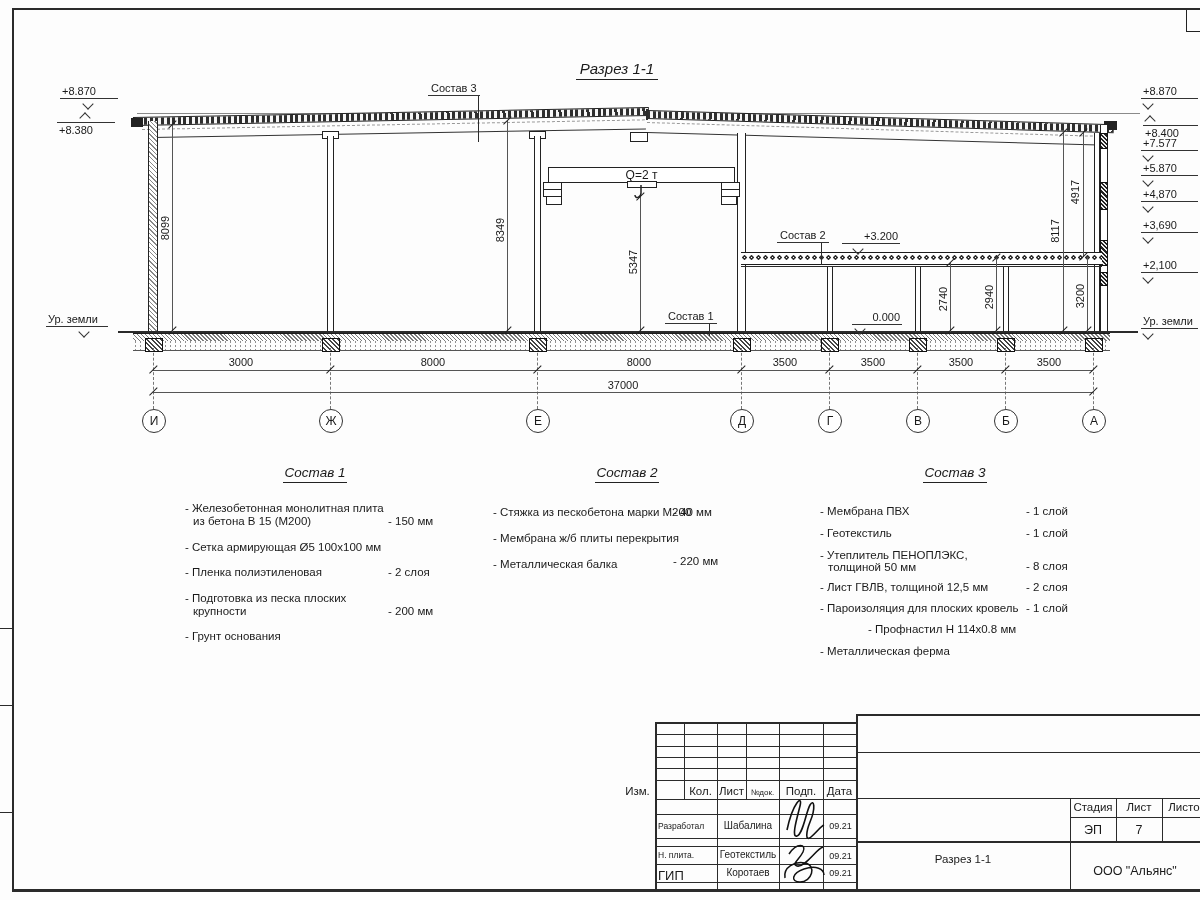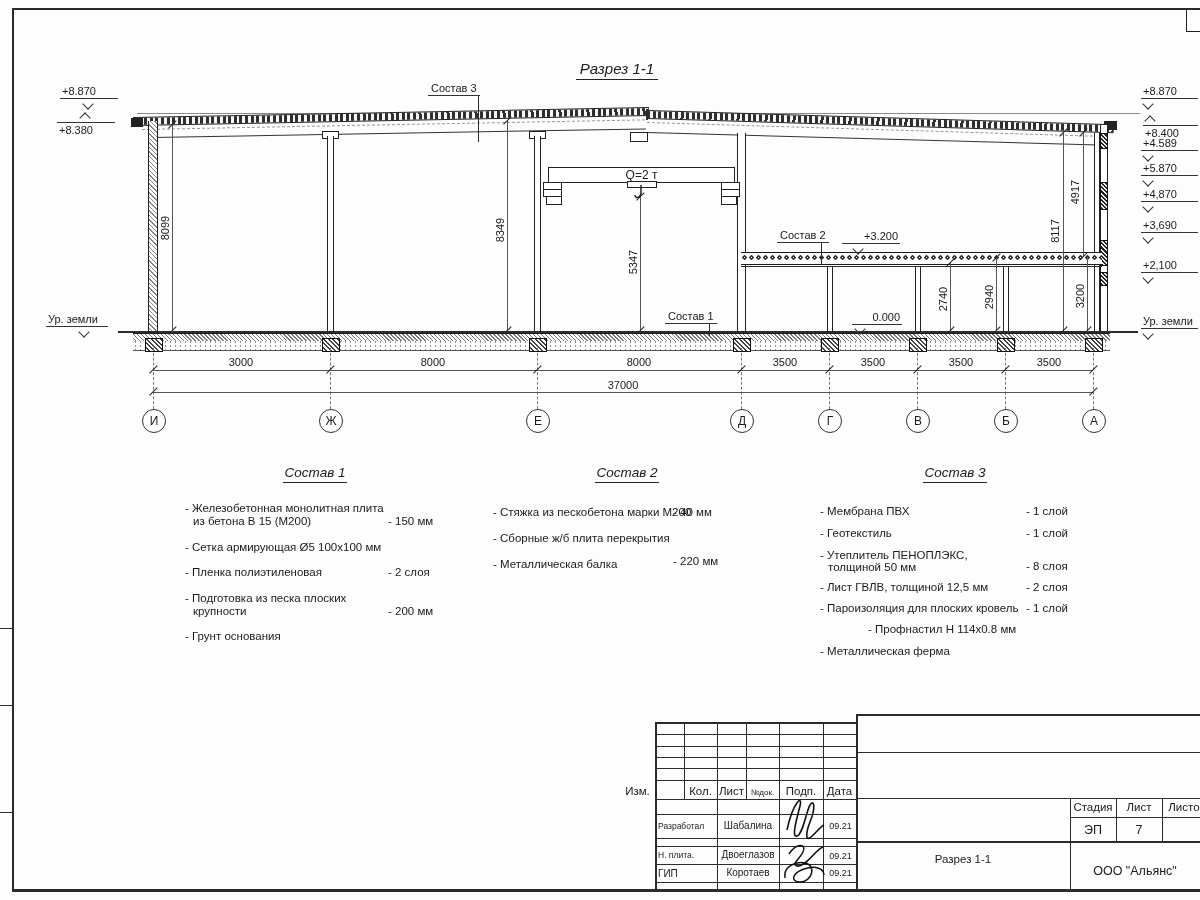--- a/index.html
+++ b/index.html
@@ -136,21 +136,21 @@
 
   <div class="elev" style="left:1141px;top:85px;width:57px">
     <div class="lbl">+8.870</div>
     <div class="arr-dn" style="left:3px;top:15px"></div>
   </div>
   <div class="elev inv" style="left:1143px;top:125px;width:55px">
     <div class="arr-up" style="left:3px;top:-8px"></div>
     <div class="lbl">+8.400</div>
   </div>
   <div class="elev" style="left:1141px;top:137px;width:57px">
-    <div class="lbl">+4.589</div>
+    <div class="lbl">+7.577</div>
     <div class="arr-dn" style="left:3px;top:15px"></div>
   </div>
   <div class="elev" style="left:1141px;top:162px;width:57px">
     <div class="lbl">+5.870</div>
     <div class="arr-dn" style="left:3px;top:15px"></div>
   </div>
   <div class="elev" style="left:1141px;top:188px;width:57px">
     <div class="lbl">+4,870</div>
     <div class="arr-dn" style="left:3px;top:15px"></div>
   </div>
@@ -270,21 +270,21 @@
   <div class="li" style="left:185px;top:566px">- Пленка полиэтиленовая</div>
   <div class="li" style="left:388px;top:566px">-  2 слоя</div>
   <div class="li" style="left:185px;top:592px">- Подготовка из песка плоских</div>
   <div class="li" style="left:193px;top:605px">крупности</div>
   <div class="li" style="left:388px;top:605px">- 200 мм</div>
   <div class="li" style="left:185px;top:630px">- Грунт основания</div>
 
   <div class="h-it" style="left:567px;top:465px;width:120px"><span>Состав 2</span></div>
   <div class="li" style="left:493px;top:506px">- Стяжка из пескобетона марки М200</div>
   <div class="li" style="left:673px;top:506px">- 40 мм</div>
-  <div class="li" style="left:493px;top:532px">- Сборные ж/б плита перекрытия</div>
+  <div class="li" style="left:493px;top:532px">- Мембрана ж/б плиты перекрытия</div>
   <div class="li" style="left:673px;top:555px">- 220 мм</div>
   <div class="li" style="left:493px;top:558px">- Металлическая балка</div>
 
   <div class="h-it" style="left:895px;top:465px;width:120px"><span>Состав 3</span></div>
   <div class="li" style="left:820px;top:505px">- Мембрана ПВХ</div>
   <div class="li" style="left:1026px;top:505px">- 1 слой</div>
   <div class="li" style="left:820px;top:527px">- Геотекстиль</div>
   <div class="li" style="left:1026px;top:527px">- 1 слой</div>
   <div class="li" style="left:820px;top:549px">- Утеплитель ПЕНОПЛЭКС,</div>
   <div class="li" style="left:828px;top:561px">толщиной 50 мм</div>
@@ -329,23 +329,23 @@
   <div class="tb" style="left:684px;top:785px;width:33px">Кол.</div>
   <div class="tb" style="left:717px;top:785px;width:29px">Лист</div>
   <div class="tb" style="left:746px;top:788px;width:33px;font-size:8px">№док.</div>
   <div class="tb" style="left:779px;top:785px;width:44px">Подп.</div>
   <div class="tb" style="left:823px;top:785px;width:33px">Дата</div>
 
   <div class="tb" style="left:658px;top:821px;width:60px;font-size:8.5px;text-align:left">Разработал</div>
   <div class="tb" style="left:717px;top:820px;width:62px;font-size:10px">Шабалина</div>
   <div class="tb" style="left:825px;top:821px;width:31px;font-size:9px">09.21</div>
   <div class="tb" style="left:658px;top:850px;width:60px;font-size:8.5px;text-align:left">Н. плита.</div>
-  <div class="tb" style="left:717px;top:849px;width:62px;font-size:10px">Двоеглазов</div>
+  <div class="tb" style="left:717px;top:849px;width:62px;font-size:10px">Геотекстиль</div>
   <div class="tb" style="left:825px;top:851px;width:31px;font-size:9px">09.21</div>
-  <div class="tb" style="left:658px;top:868px;width:60px;font-size:10px;text-align:left">ГИП</div>
+  <div class="tb" style="left:658px;top:868px;width:60px;font-size:13px;text-align:left">ГИП</div>
   <div class="tb" style="left:717px;top:867px;width:62px;font-size:10px">Коротаев</div>
   <div class="tb" style="left:825px;top:868px;width:31px;font-size:9px">09.21</div>
 
   <svg class="abs" style="left:781px;top:792px" width="44" height="50" viewBox="0 0 44 50">
     <path d="M6 38 C12 10 22 2 19 14 C16 26 10 46 16 44 C22 42 25 20 29 13 C33 6 35 16 29 30 C25 40 24 50 30 45 C36 40 40 34 43 33" fill="none" stroke="#111" stroke-width="1.6"></path>
   </svg>
   <svg class="abs" style="left:781px;top:840px" width="46" height="46" viewBox="0 0 46 46">
     <path d="M8 14 C16 2 26 4 22 12 C18 20 10 24 16 26 C24 28 36 8 42 7 M4 38 C2 27 14 21 24 23 C36 25 31 42 19 42 C9 42 11 33 23 29 C35 25 43 29 43 35" fill="none" stroke="#111" stroke-width="1.5"></path>
   </svg>
 

